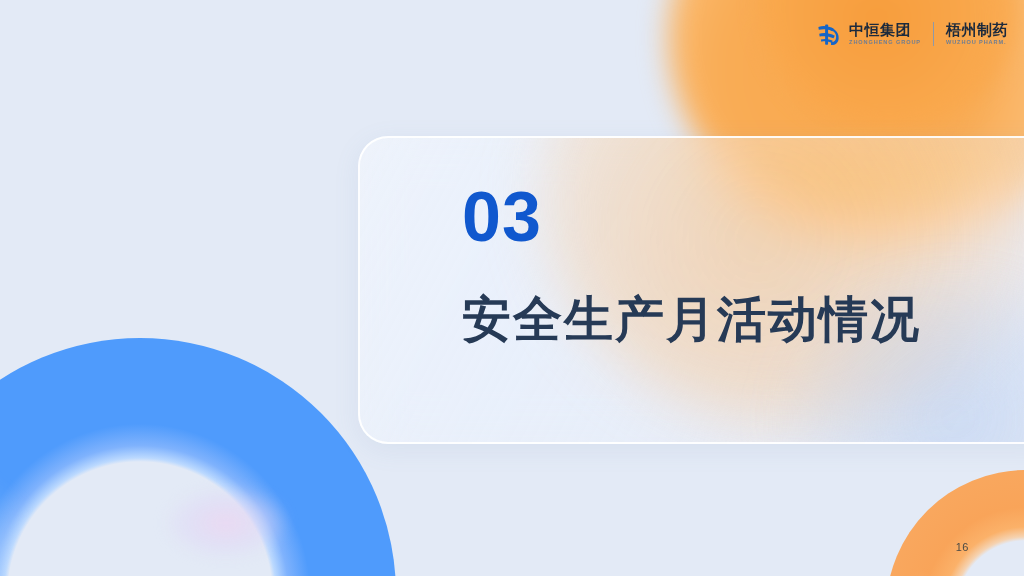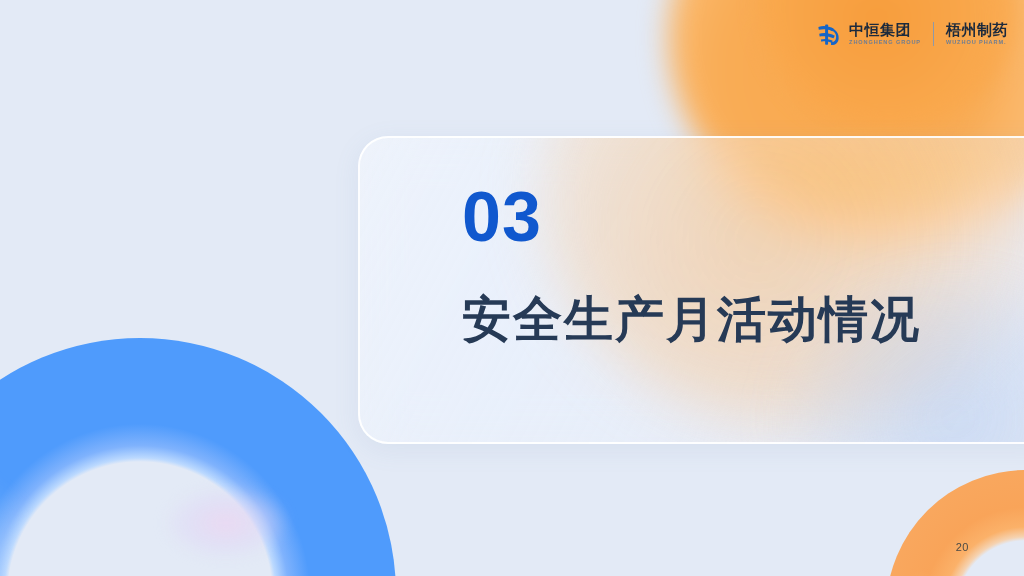--- a/index.html
+++ b/index.html
@@ -300,15 +300,15 @@
       <div class="logo-cn">中恒集团</div>
       <div class="logo-en">ZHONGHENG GROUP</div>
     </div>
     <div id="logo-divider"></div>
     <div class="logo-block">
       <div class="logo-cn">梧州制药</div>
       <div class="logo-en">WUZHOU PHARM.</div>
     </div>
   </div>
 
-  <div id="page-number">20</div>
+  <div id="page-number">16</div>
 
 </div>
 
 </body></html>

